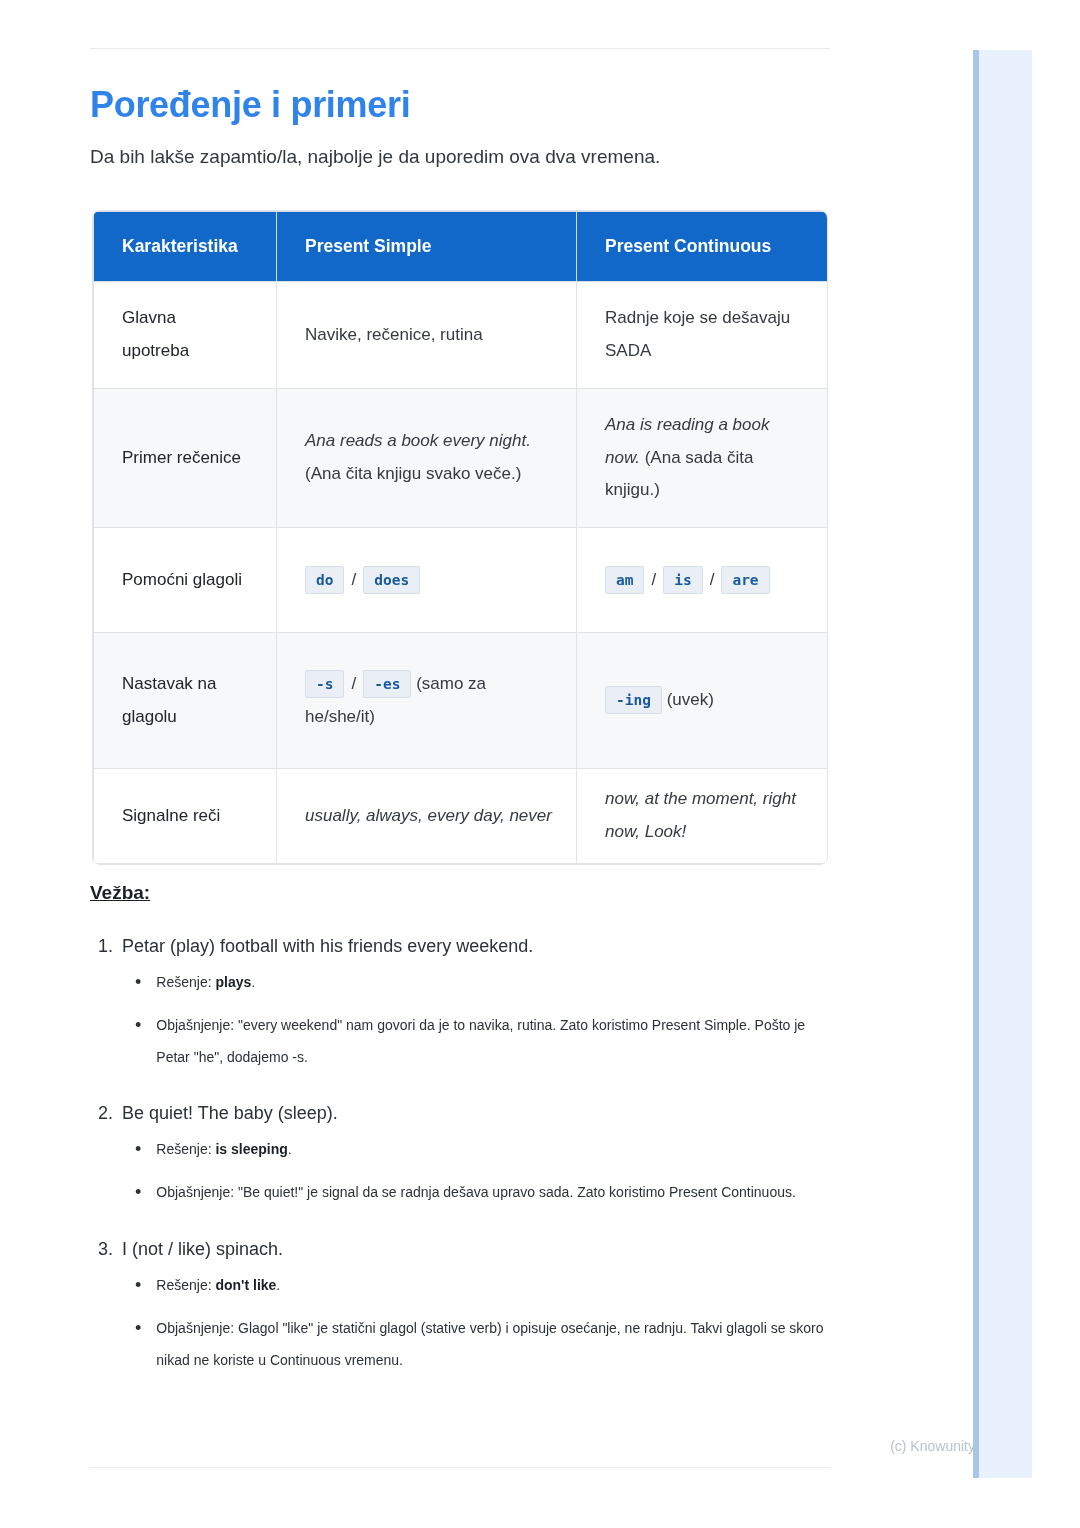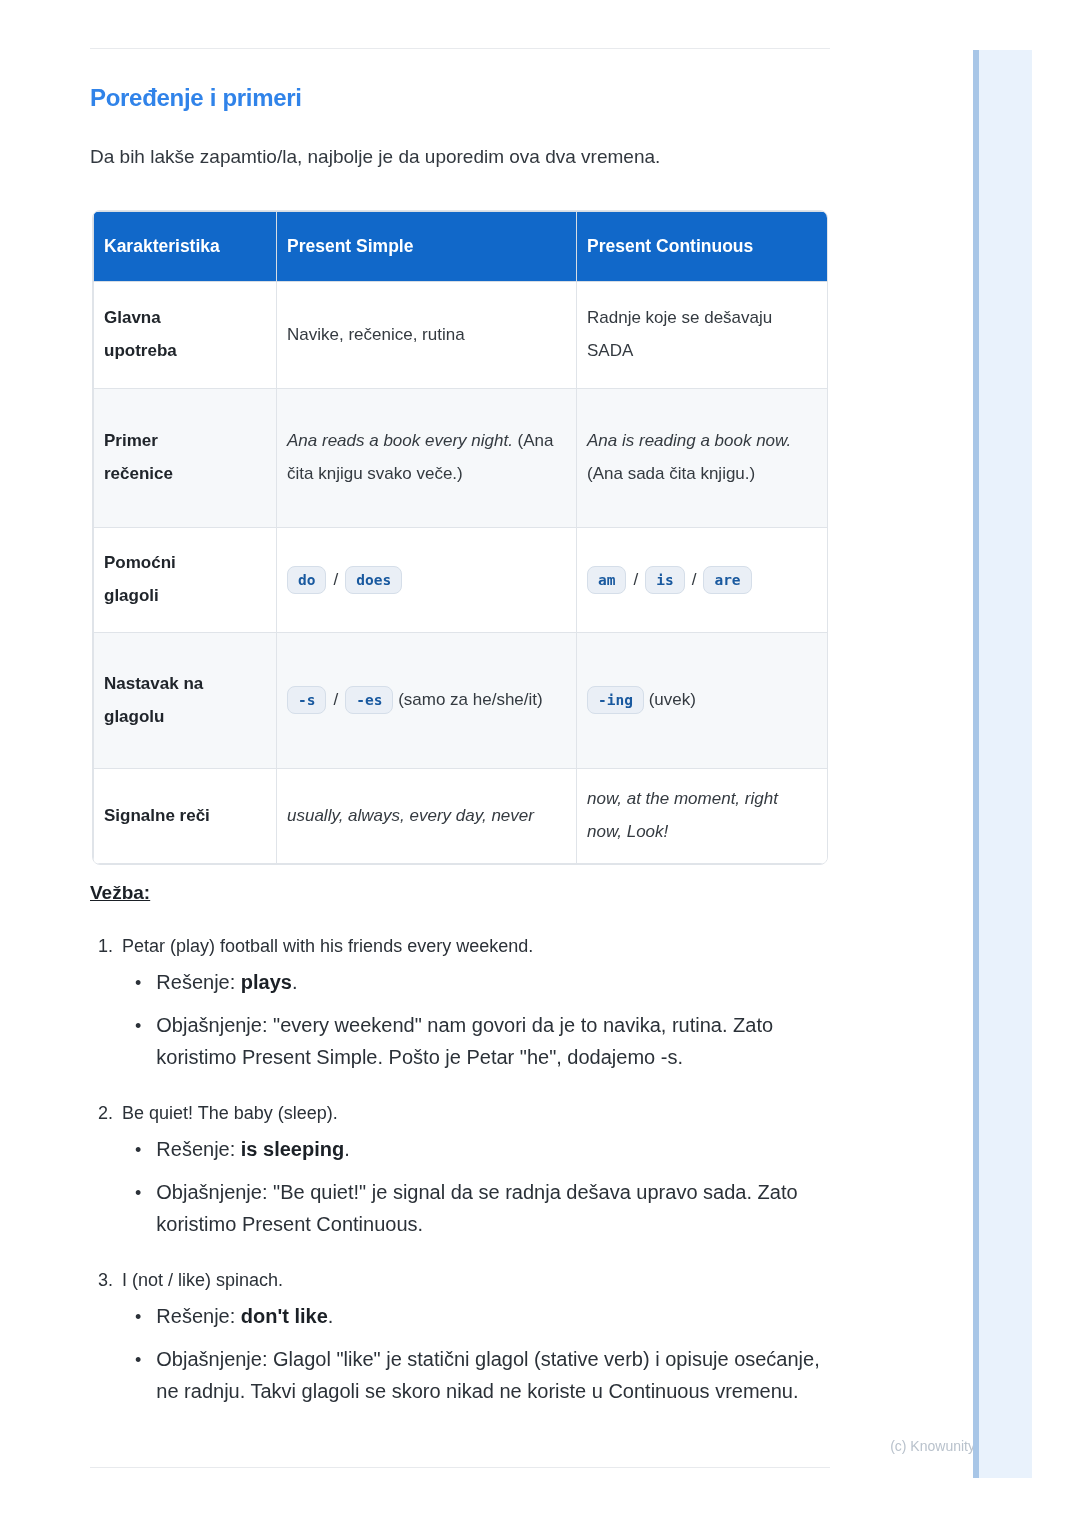--- a/index.html
+++ b/index.html
@@ -6,62 +6,62 @@
   body{
     width:1080px;height:1528px;position:relative;background:#ffffff;
     font-family:"Liberation Sans","DejaVu Sans",sans-serif;color:#2f353c;
     overflow:hidden;
   }
   .rule{position:absolute;left:90px;width:740px;height:1px;background:#e8eaed;}
   .rule-top{top:48px;}
   .rule-bottom{top:1467px;}
   .page-title{
     position:absolute;left:90px;top:84px;margin:0;
-    font-size:24px;font-weight:700;color:#3083e9;letter-spacing:-0.3px;
+    font-size:36px;font-weight:700;color:#3083e9;letter-spacing:-0.3px;
   }
   .intro{
     position:absolute;left:90px;top:146px;margin:0;
     font-size:19px;color:#32383f;
   }
   .table-wrap{
     position:absolute;left:92px;top:210px;width:736px;
     border:1px solid #e0e4e9;border-radius:8px;overflow:hidden;
     box-sizing:border-box;
   }
   table{border-collapse:collapse;width:100%;table-layout:fixed;}
   col.c1{width:183px;} col.c2{width:300px;} col.c3{width:253px;}
   th,td{border:1px solid #e0e4e9;text-align:left;vertical-align:middle;
-    padding:0 20px 0 10px;box-sizing:border-box;}
+    padding:0 20px 0 28px;box-sizing:border-box;}
   thead th{
     background:#1168c9;color:#ffffff;font-size:17.5px;font-weight:700;
     height:70px;border-color:#d7dde4;
   }
   td{font-size:17px;line-height:1.92;color:#343a40;}
-  td.label-cell{font-weight:700;color:#20252b;margin-top:28px;}
+  td.label-cell{font-weight:400;color:#20252b;margin-top:28px;}
   td.label-cell span{display:inline-block;max-width:125px;}
   tr.row-odd td{background:#ffffff;}
   tr.row-even td{background:#f6f8fa;}
   tr.h1r td{height:107px;} tr.h2r td{height:139px;} tr.h3r td{height:105px;}
   tr.h4r td{height:136px;} tr.h5r td{height:95px;}
   .ital{font-style:italic;}
   .chip{
     display:inline-block;background:#eaeff6;border:1px solid #d5dee9;
-    border-radius:8px;padding:3px 10px;margin:2px 0;
+    border-radius:2px;padding:3px 10px;margin:2px 0;
     font-family:"DejaVu Sans Mono","Liberation Mono",monospace;
     font-size:14.5px;font-weight:700;color:#19599f;line-height:1.4;
   }
   .chip-sep{padding:0 7px;color:#343a40;}
   .exercise{position:absolute;left:90px;top:882px;width:740px;}
   .ex-title{font-size:19px;font-weight:700;color:#1b2026;margin:0 0 26px 0;text-decoration:underline;}
   .ex-item{margin:0 0 24px 0;}
   .ex-question{display:flex;font-size:18px;line-height:32px;color:#2b3138;
     margin:0 0 4px 8px;}
   .ex-num{margin-right:9px;flex:none;}
   .ex-bullets{margin-left:45px;}
-  .ex-bullet{display:flex;font-size:20px;line-height:32px;color:#2b3138;
+  .ex-bullet{display:flex;font-size:14px;line-height:32px;color:#2b3138;
     margin:0 0 10px 0;}
   .dot{flex:none;margin-right:15px;}
   .dot::before{content:"•";font-size:18px;}
   .ex-bold{font-weight:700;color:#1b2026;}
   .watermark{
     position:absolute;right:70px;top:1438px;font-size:14px;color:#b9c2cc;
   }
   .scroll-strip{
     position:absolute;left:973px;top:50px;width:53px;height:1428px;
     background:#e9f2fc;border-left:6px solid #a8c6e7;

